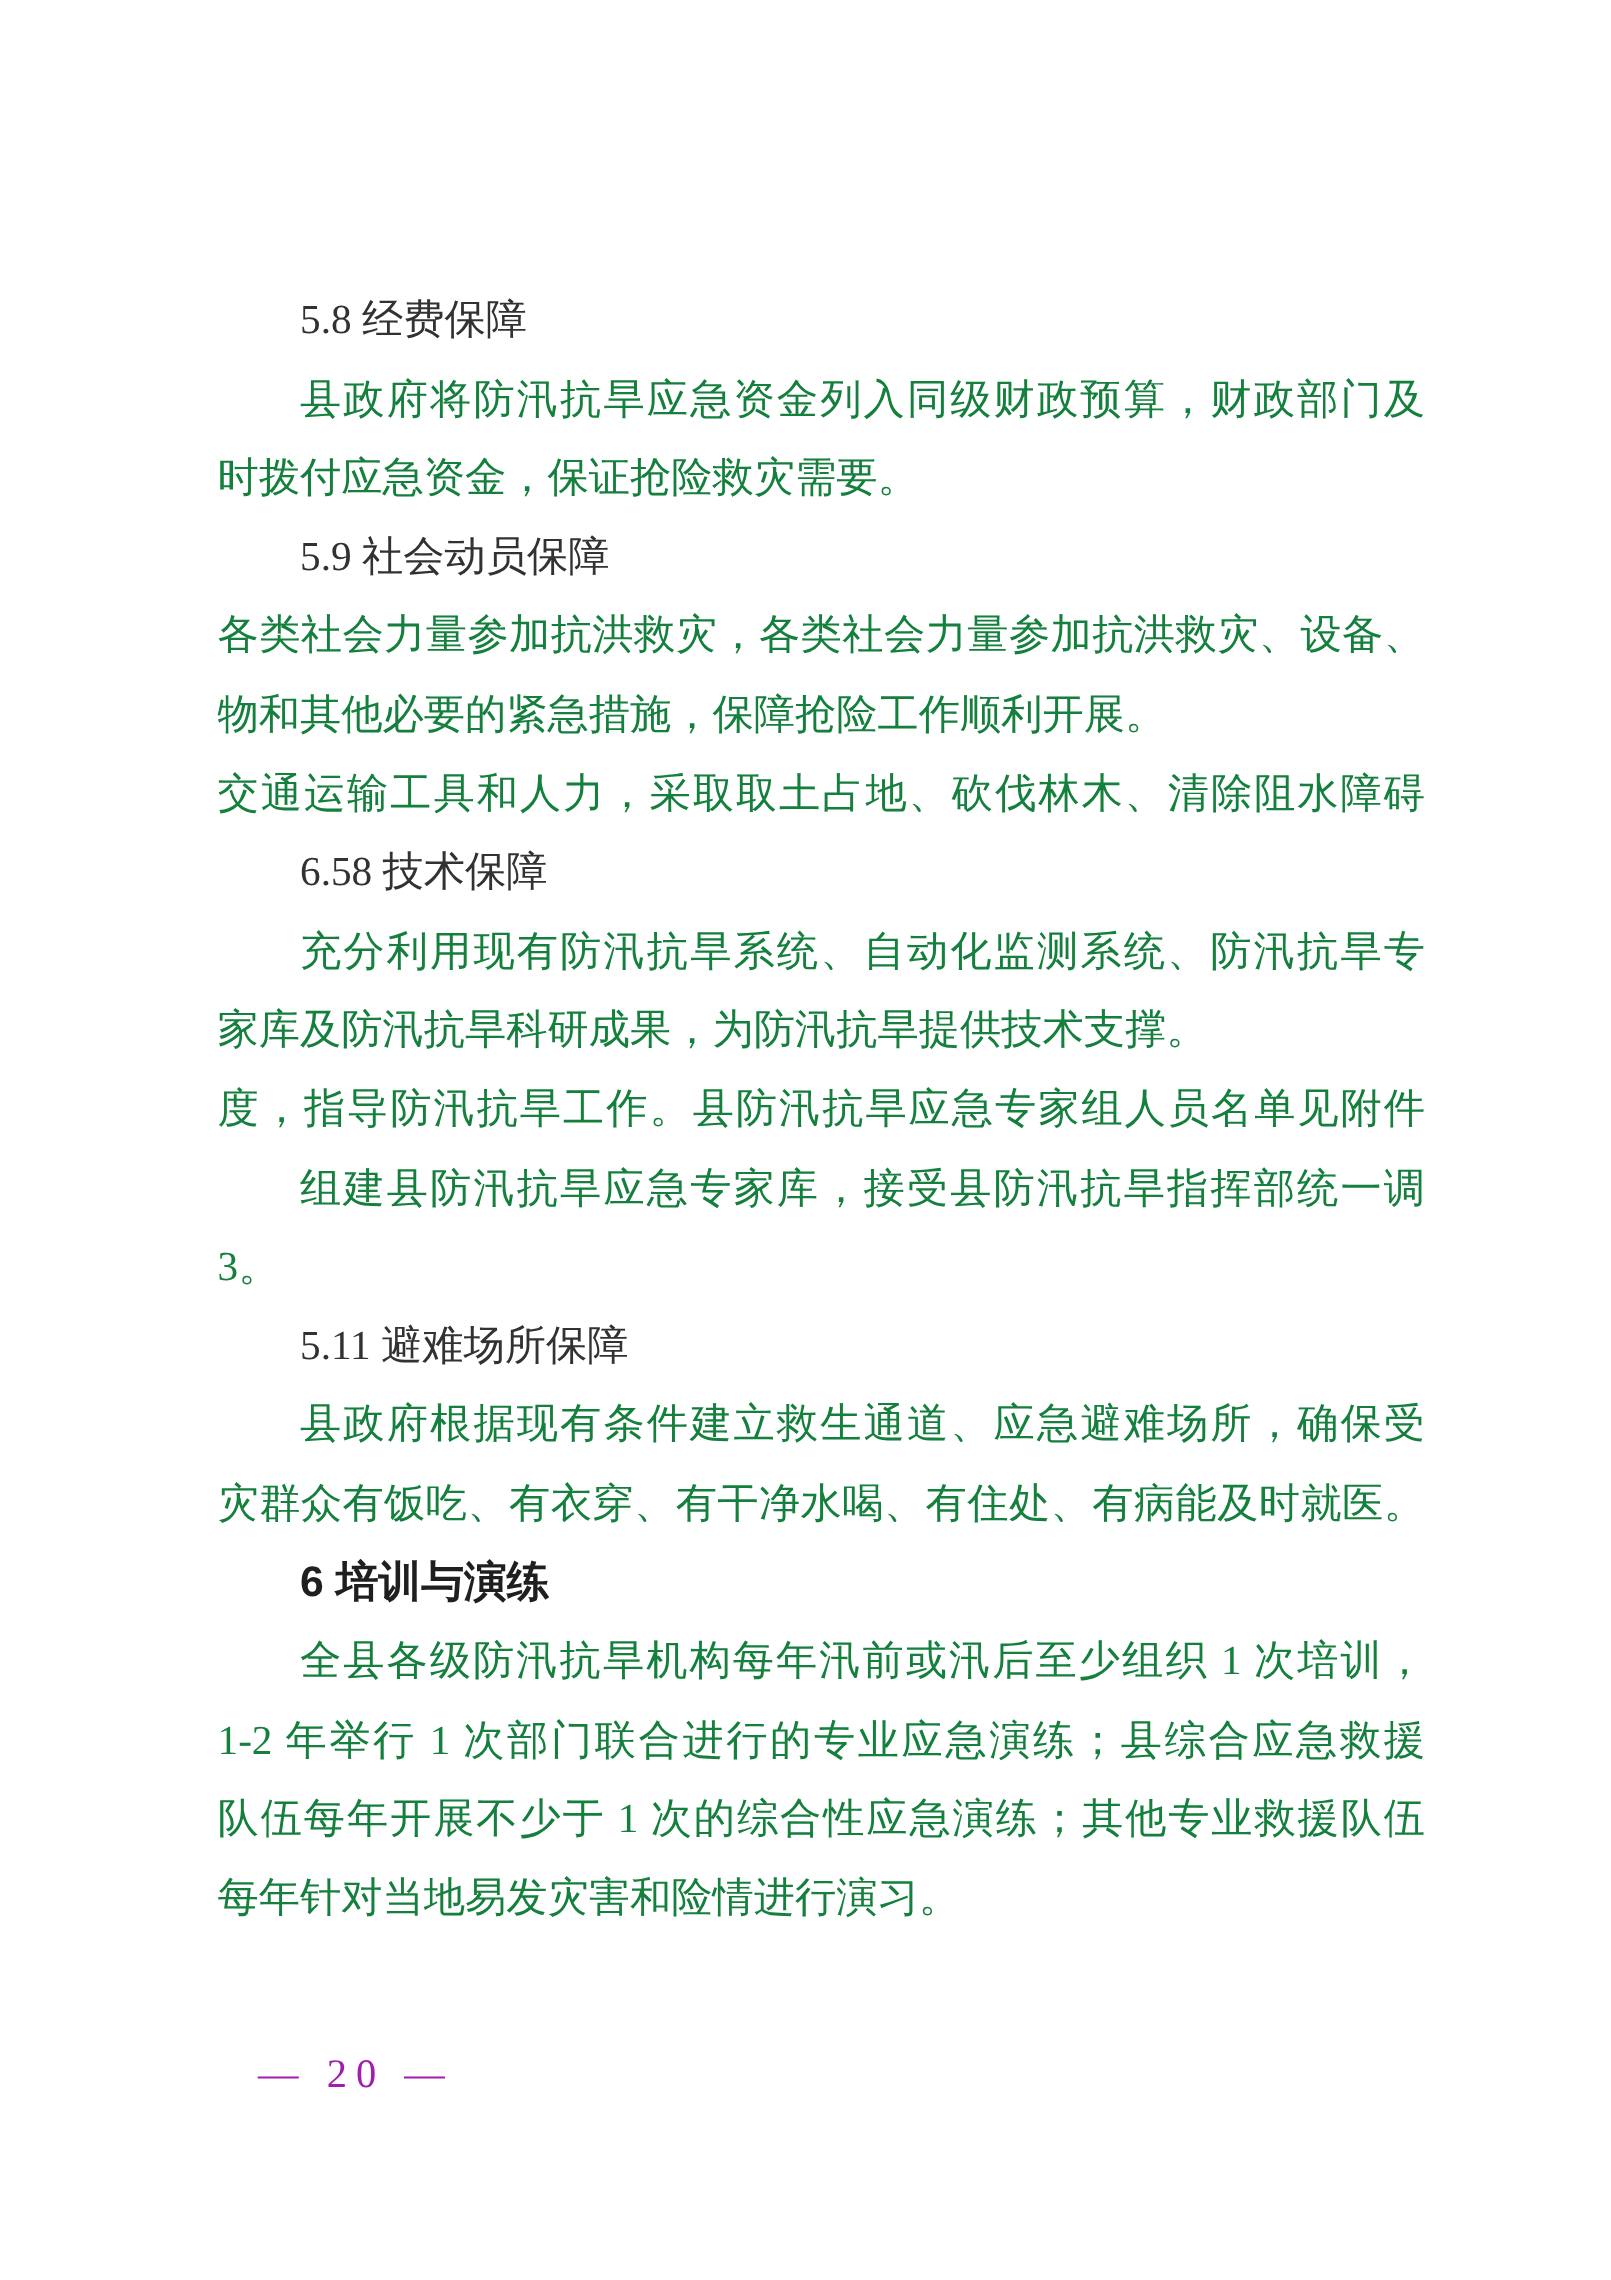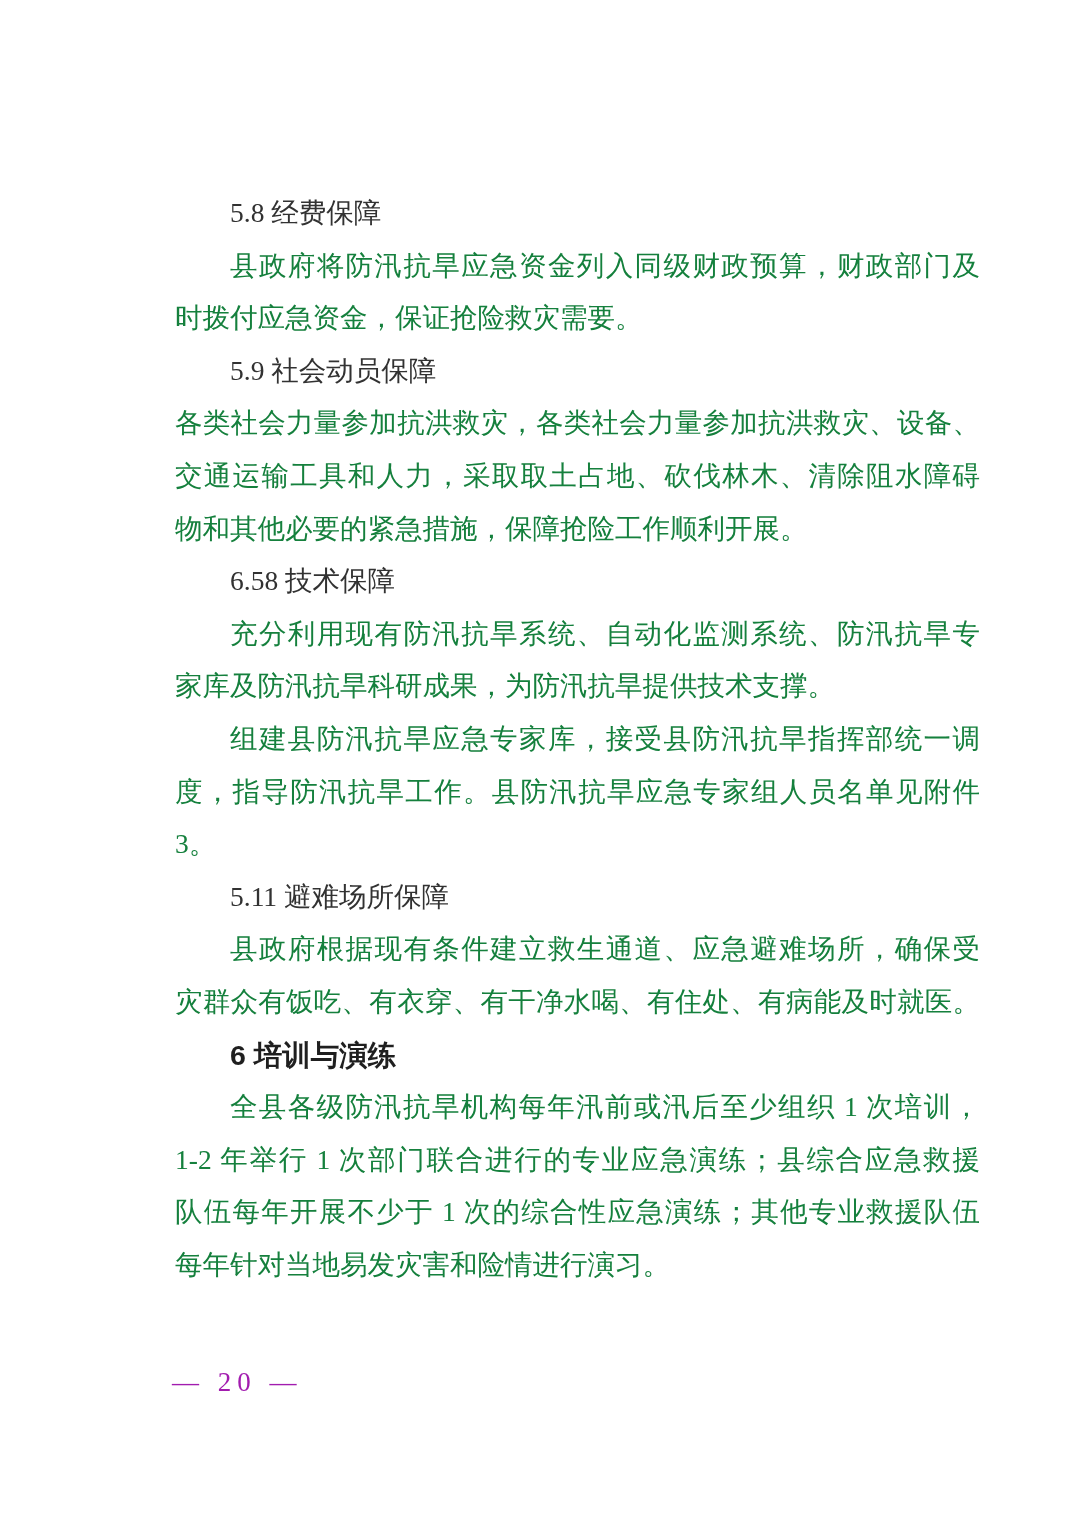--- a/index.html
+++ b/index.html
@@ -14,21 +14,20 @@
     background: #ffffff;
     font-family: "Liberation Serif", "DejaVu Serif", serif;
     color: #3a3a3a;
     overflow: hidden;
   }
   .content {
     position: absolute;
     left: 145px;
     top: 187px;
     width: 805px;
-    margin-left: 30px;
   }
   .line {
     font-size: 27.5px;
     line-height: 52.6px;
     height: 52.6px;
     text-align: left;
     color: #15803d;
   }
   .line.indent {
     padding-left: 55px;
@@ -59,27 +58,27 @@
 </head>
 <body>
 
 <div class="page">
   <div class="content" id="doc-lines">
       <div class="line indent sub-heading">5.8 经费保障</div>
       <div class="line indent stretch">县政府将防汛抗旱应急资金列入同级财政预算，财政部门及</div>
       <div class="line">时拨付应急资金，保证抢险救灾需要。</div>
       <div class="line indent sub-heading">5.9 社会动员保障</div>
       <div class="line stretch">各类社会力量参加抗洪救灾，各类社会力量参加抗洪救灾、设备、</div>
+      <div class="line">物和其他必要的紧急措施，保障抢险工作顺利开展。</div>
       <div class="line stretch">交通运输工具和人力，采取取土占地、砍伐林木、清除阻水障碍</div>
-      <div class="line">物和其他必要的紧急措施，保障抢险工作顺利开展。</div>
       <div class="line indent sub-heading">6.58 技术保障</div>
       <div class="line indent stretch">充分利用现有防汛抗旱系统、自动化监测系统、防汛抗旱专</div>
       <div class="line">家库及防汛抗旱科研成果，为防汛抗旱提供技术支撑。</div>
+      <div class="line stretch">度，指导防汛抗旱工作。县防汛抗旱应急专家组人员名单见附件</div>
       <div class="line indent stretch">组建县防汛抗旱应急专家库，接受县防汛抗旱指挥部统一调</div>
-      <div class="line stretch">度，指导防汛抗旱工作。县防汛抗旱应急专家组人员名单见附件</div>
       <div class="line">3。</div>
       <div class="line indent sub-heading">5.11 避难场所保障</div>
       <div class="line indent stretch">县政府根据现有条件建立救生通道、应急避难场所，确保受</div>
       <div class="line stretch">灾群众有饭吃、有衣穿、有干净水喝、有住处、有病能及时就医。</div>
       <div class="line indent section-heading">6 培训与演练</div>
       <div class="line indent stretch">全县各级防汛抗旱机构每年汛前或汛后至少组织 1 次培训，</div>
       <div class="line stretch">1-2 年举行 1 次部门联合进行的专业应急演练；县综合应急救援</div>
       <div class="line stretch">队伍每年开展不少于 1 次的综合性应急演练；其他专业救援队伍</div>
       <div class="line">每年针对当地易发灾害和险情进行演习。</div>
     </div>

